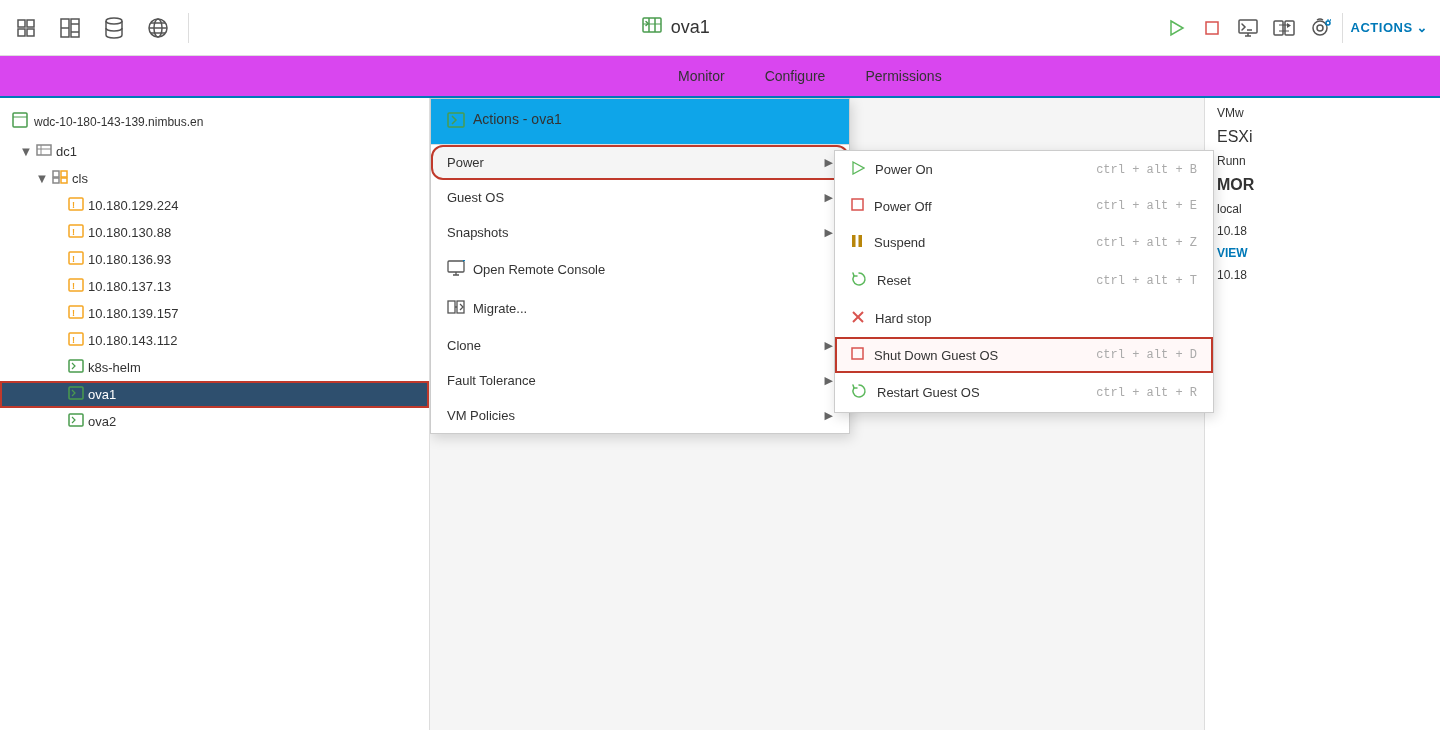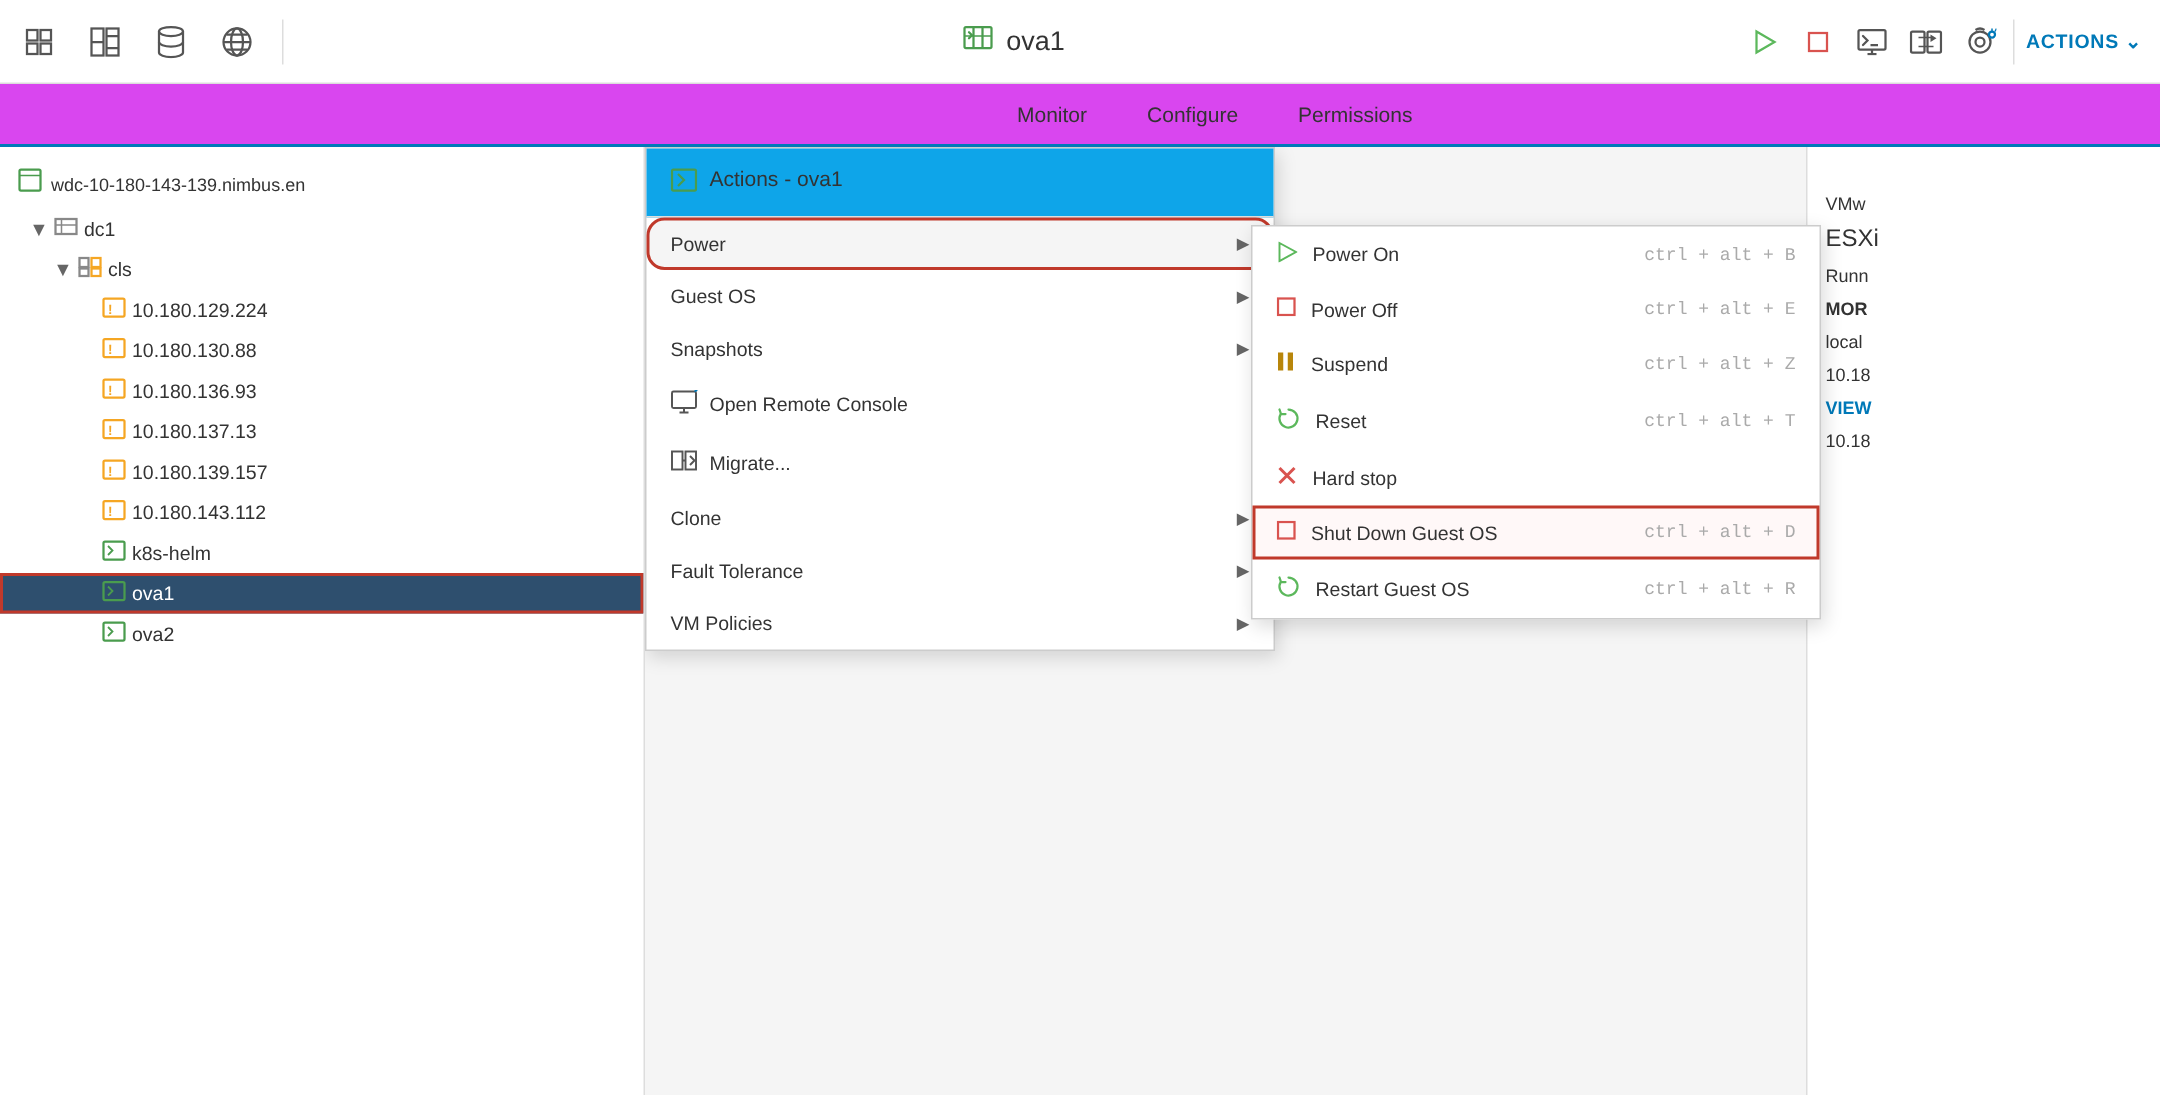--- a/index.html
+++ b/index.html
@@ -84,21 +84,21 @@
       cursor: pointer;
     }
     .submenu-item.shutdown-highlighted { outline: 2px solid #c0392b; outline-offset: -2px; background: #fff8f8; }
     .submenu-item-left { display: flex; align-items: center; gap: 10px; }
     .shortcut { color: #aaa; font-size: 12px; font-family: Liberation Mono, monospace; }
 
     
     .right-info {
       position: absolute; right: 0; top: 0; bottom: 0; width: 236px;
       background: #fff; border-left: 1px solid #ddd;
-      padding: 31px 12px; font-size: 12px; color: #333;
+      padding: 8px 12px; font-size: 12px; color: #333;
     }
     .right-info-item { margin-bottom: 8px; }
   </style>
 </head>
 <body>
 
 <div class="top-toolbar">
   <div class="toolbar-icon">
     <svg width="20" height="20" viewBox="0 0 20 20" fill="none">
       <rect x="2" y="2" width="7" height="7" stroke="#555" stroke-width="1.5" fill="none"></rect>
@@ -496,21 +496,21 @@
       <div class="right-info-item">
         <div style="font-size:12px;">VMw</div>
       </div>
       <div class="right-info-item">
         <div style="font-size:16px;">ESXi</div>
       </div>
       <div class="right-info-item">
         <div style="font-size:12px;">Runn</div>
       </div>
       <div class="right-info-item">
-        <div style="font-size:12px; font-weight:bold;">MOR</div>
+        <div style="font-size:16px; font-weight:bold;">MOR</div>
       </div>
       <div class="right-info-item">
         <div style="font-size:12px;">local</div>
       </div>
       <div class="right-info-item">
         <div style="font-size:12px;">10.18</div>
       </div>
       <div class="right-info-item">
         <div style="font-size:12px; color:#0079b8; font-weight:bold; cursor:pointer;">VIEW</div>
       </div>

